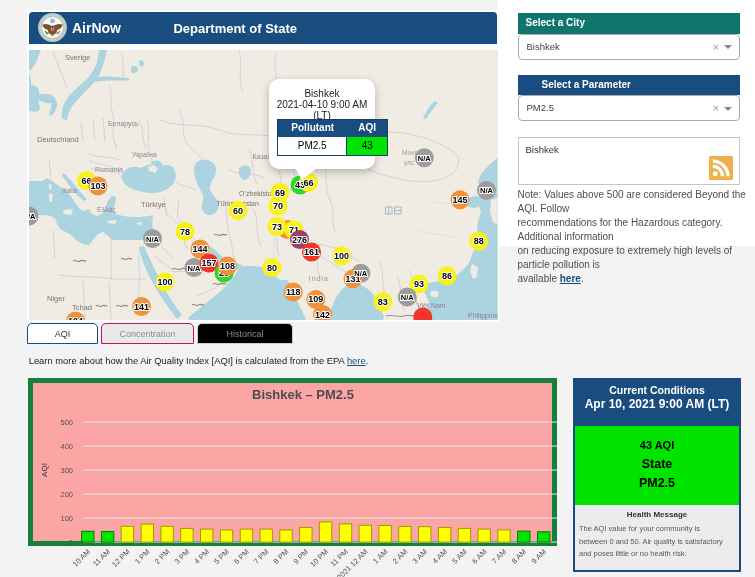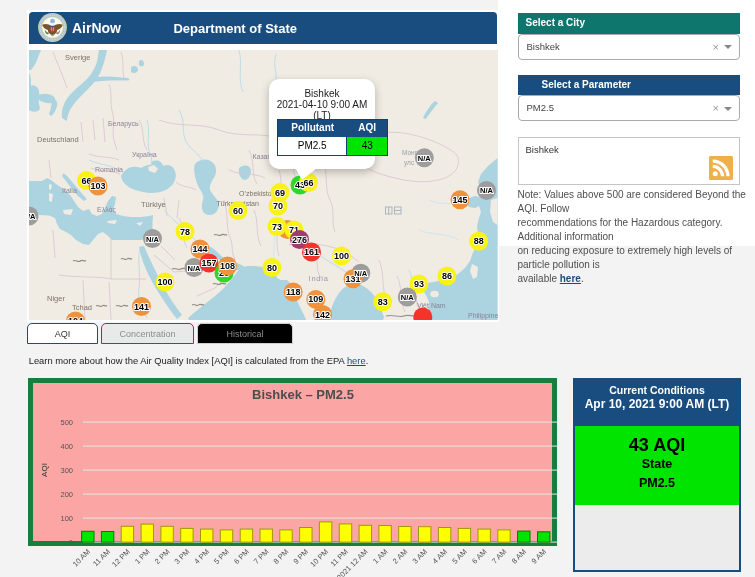--- a/index.html
+++ b/index.html
@@ -317,17 +317,21 @@
 </svg>
 </div>
 <div class="abs" style="left:517.5px;top:188px;width:232px;font-size:10px;color:#4e4e4e;line-height:14px;">Note: Values above 500 are considered Beyond the AQI. Follow<br>recommendations for the Hazardous category. Additional information<br>on reducing exposure to extremely high levels of particle pollution is<br>available <a href="#" style="font-weight:bold;">here</a>.</div>
 
 <div class="abs" style="left:573px;top:378px;width:168px;height:194px;border:2px solid #194c7f;background:#ececec;">
   <div style="background:#194c7f;color:#fff;text-align:center;height:46px;padding-top:4px;white-space:nowrap;">
     <div style="font-size:10.5px;font-weight:bold;line-height:13px;">Current Conditions</div>
     <div style="font-size:12px;font-weight:bold;line-height:14px;">Apr 10, 2021 9:00 AM (LT)</div>
   </div>
   <div style="background:#00e400;color:#000;text-align:center;height:79px;padding-top:10px;">
-    <div style="font-size:18px;font-weight:bold;line-height:19px;">43 AQI</div>
+    <div style="font-size:11px;font-weight:bold;line-height:19px;">43 AQI</div>
     <div style="font-size:12.5px;font-weight:bold;line-height:19px;">State</div>
     <div style="font-size:12.5px;font-weight:bold;line-height:19px;">PM2.5</div>
   </div>
+  <div>
+    <div style="font-size:8px;font-weight:bold;color:#333;padding-top:5px;text-align:center;">Health Message</div>
+    <div style="font-size:7.5px;color:#54585a;text-align:left;padding:4px 0 0 4px;line-height:12.6px;white-space:nowrap;">The AQI value for your community is<br>between 0 and 50. Air quality is satisfactory<br>and poses little or no health risk.</div>
+  </div>
 </div>
 
 </body></html>

